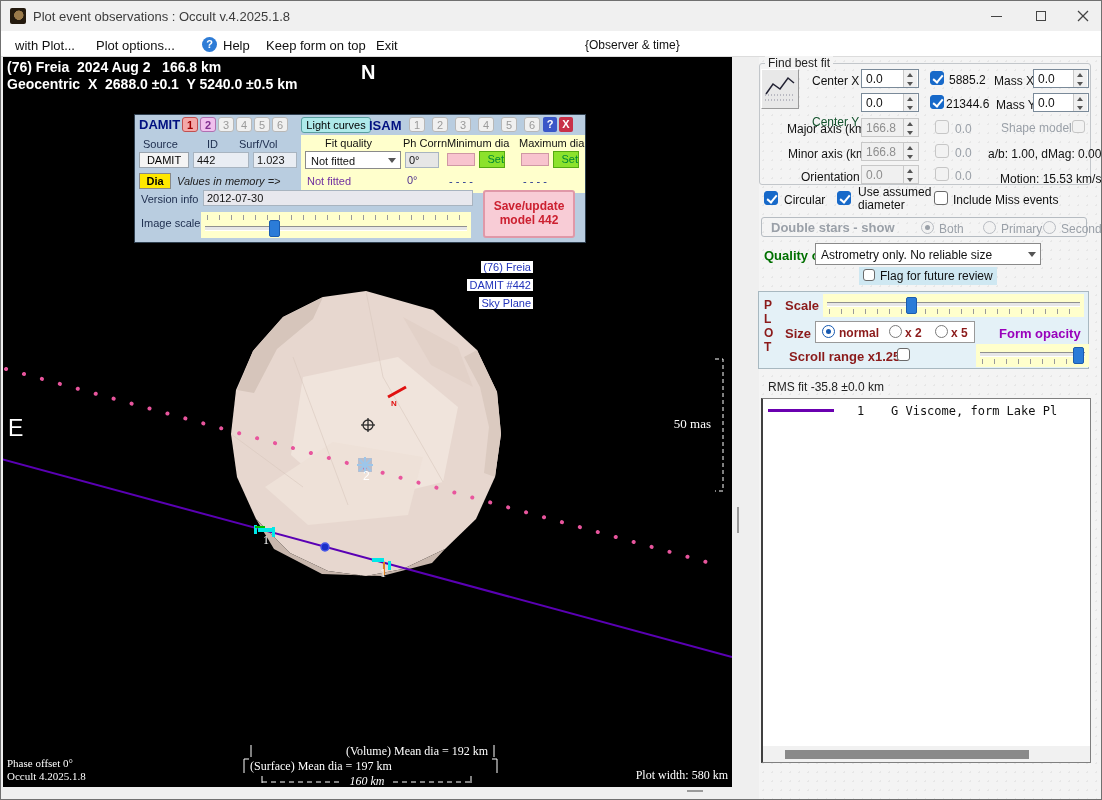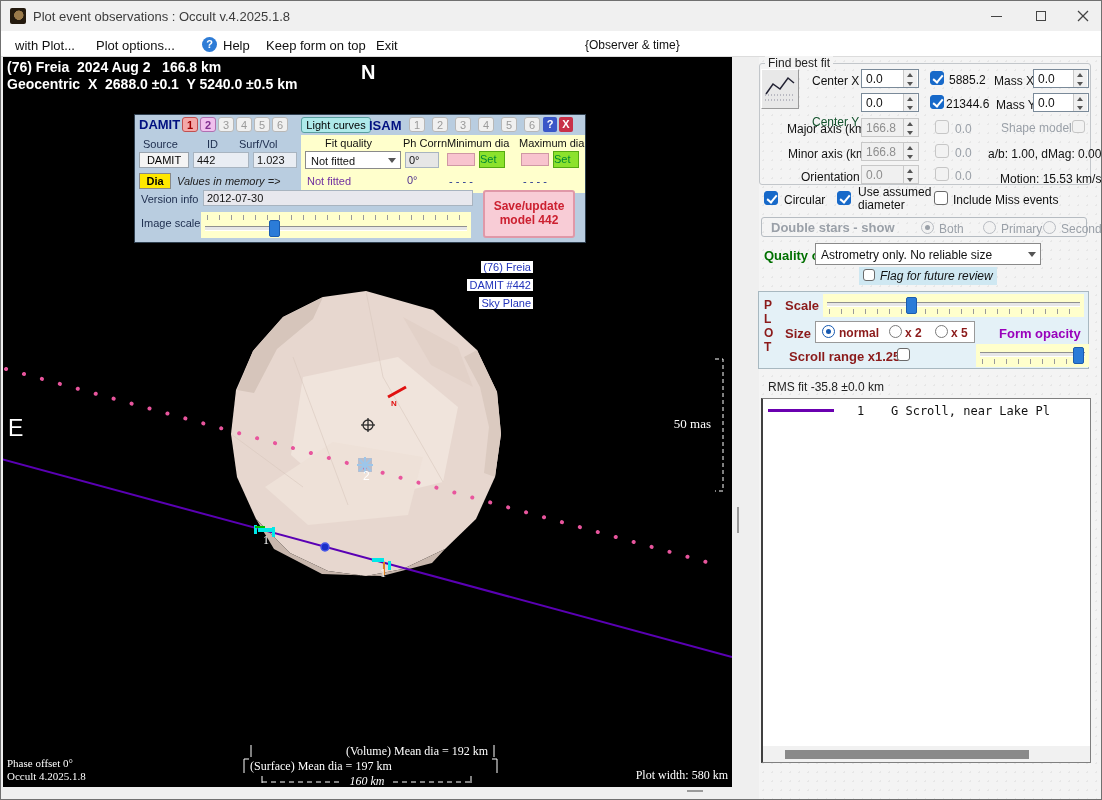--- a/index.html
+++ b/index.html
@@ -24,21 +24,21 @@
   .pt{color:#fff;white-space:pre;}
   .serif{font-family:"Liberation Serif",serif;}
   
   .damit{left:133px;top:113px;width:452px;height:129px;background:#b9cde0;border:1px solid #30404f;}
   .dbtn{width:16px;height:15px;font-size:11px;text-align:center;line-height:15px;background:#f0f0f0;
         border:1px solid #b8b8b8;border-radius:3px;color:#9a9a9a;}
   .dbtn.b1{background:#f4a8a8;color:#a00000;border-color:#c05050;font-weight:bold;}
   .dbtn.b2{background:#f0c0ee;color:#803090;border-color:#b070b0;font-weight:bold;}
   .yellowpane{background:#ffffcc;}
   .field{background:#e9edf3;border:1px solid #a8b4c0;font-size:11px;line-height:14px;padding-left:3px;color:#111;}
-  .setbtn{background:#8ce22c;border:1px solid #55aa11;font-size:11px;text-align:left;line-height:15px;color:#083;}
+  .setbtn{background:#8ce22c;border:1px solid #55aa11;font-size:11px;text-align:right;line-height:15px;color:#083;}
   .pinkbox{background:#f8c4ce;border:1px solid #cf98a4;}
   
   .cb{width:14px;height:14px;border:1px solid #6a6a6a;background:#fff;border-radius:3px;}
   .cb.checked{background:#1769c9;border-color:#1769c9;}
   .cb.checked::after{content:"";position:absolute;left:4px;top:1px;width:4px;height:8px;
     border:solid #fff;border-width:0 2px 2px 0;transform:rotate(40deg);}
   .cb.dis{background:#f2f2f2;border-color:#c6c6c6;}
   .radio{width:13px;height:13px;border:1px solid #7a7a7a;border-radius:50%;background:#fff;}
   .radio.sel{border-color:#1558b0;}
   .radio.sel::after{content:"";position:absolute;left:3px;top:3px;width:5px;height:5px;border-radius:50%;background:#1558b0;}
@@ -371,21 +371,21 @@
   <div class="abs radio dis" style="left:1042px;top:220px;"></div>
   <div class="abs lb graylb" style="left:1060px;top:221px;font-size:12px;">Secondary</div>
 
   <div class="abs lb" style="left:763px;top:247px;font-size:13px;font-weight:bold;color:#007000;">Quality of the fit</div>
   <div class="abs ddl" style="left:814px;top:242px;width:226px;height:22px;">
     <span class="tx" style="top:4px;">Astrometry only. No reliable size</span>
     <span class="chev"></span>
   </div>
   <div class="abs" style="left:858px;top:266px;width:138px;height:18px;background:#cfe8f2;">
     <div class="abs cb" style="left:4px;top:2px;width:12px;height:12px;"></div>
-    <div class="abs lb" style="left:21px;top:2px;font-size:12px;font-style:italic;color:#111;">Flag for future review</div>
+    <div class="abs lb" style="left:21px;top:2px;font-size:12px;color:#111;">Flag for future review</div>
   </div>
 
   <div class="abs" style="left:757px;top:290px;width:331px;height:78px;background:#e4f1f7;border:1px solid #a8b8c0;"></div>
   <div class="abs lb maroon" style="left:763px;top:297px;font-size:12px;">P</div>
   <div class="abs lb maroon" style="left:763px;top:311px;font-size:12px;">L</div>
   <div class="abs lb maroon" style="left:763px;top:325px;font-size:12px;">O</div>
   <div class="abs lb maroon" style="left:763px;top:339px;font-size:12px;">T</div>
 
   <div class="abs lb maroon" style="left:784px;top:297px;font-size:13px;">Scale</div>
   <div class="abs slider" style="left:822px;top:293px;width:261px;height:23px;">
@@ -411,21 +411,21 @@
     <div class="ticks" style="left:6px;top:15px;width:101px;"></div>
     <div class="thumb" style="left:97px;top:3px;"></div>
   </div>
 
   <div class="abs lb" style="left:767px;top:379px;font-size:12px;color:#222;">RMS fit -35.8 ±0.0 km</div>
 
   <div class="abs" style="left:760px;top:397px;width:330px;height:365px;background:#fff;border:1px solid #808080;border-left:2px solid #404040;overflow:hidden;">
     <div class="abs" style="left:0;top:0;width:328px;height:16px;">
       <div class="abs" style="left:5px;top:10px;width:66px;height:3px;background:#6a00b0;"></div>
       <span class="abs mono lb" style="left:94px;top:5px;font-size:12px;color:#111;">1</span>
-      <span class="abs mono lb" style="left:128px;top:5px;font-size:12px;color:#111;">G Scroll, near Lake Pl</span>
+      <span class="abs mono lb" style="left:128px;top:5px;font-size:12px;color:#111;">G Viscome, form Lake Pl</span>
     </div>
 
     <div class="abs" style="left:0;top:347px;width:328px;height:16px;background:#f1f1f1;">
       <div class="abs" style="left:22px;top:4px;width:244px;height:9px;background:#8a8a8a;"></div>
     </div>
   </div>
 
 </div>
 
 </body></html>

